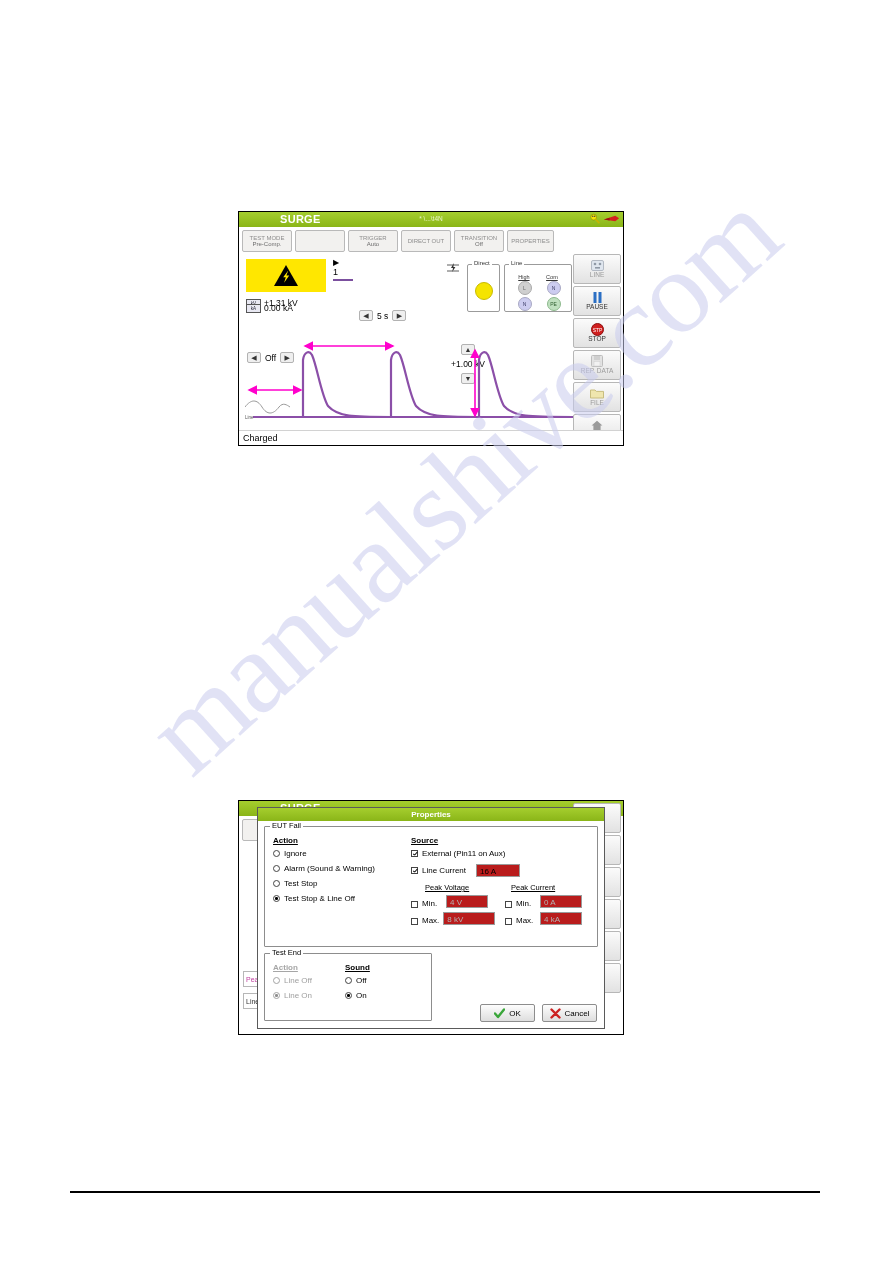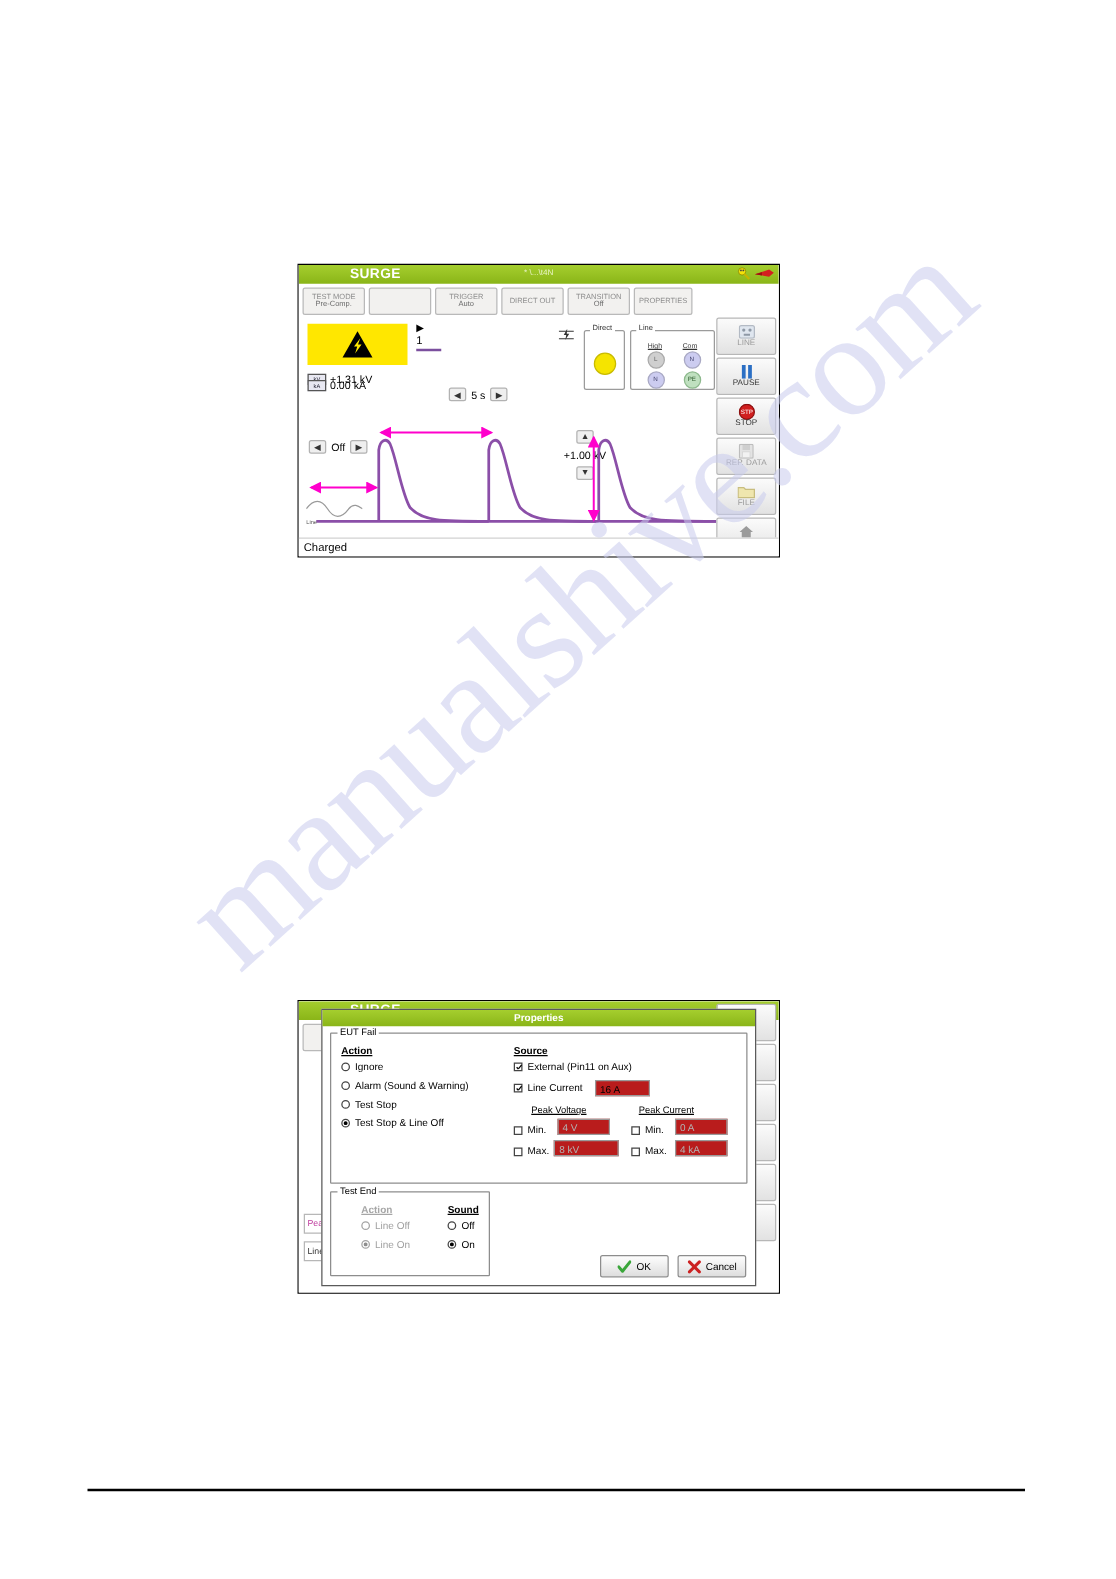--- a/index.html
+++ b/index.html
@@ -150,21 +150,21 @@
     justify-content:center;
   }
   .dlg-body{padding:5px 6px;position:relative;height:207px;box-sizing:border-box;}
   .grp{
     border:1px solid #8d8d8d;border-radius:1px;position:relative;box-sizing:border-box;
   }
   .grp>.glabel{
     position:absolute;top:-5px;left:5px;background:#fff;font-size:7.5px;padding:0 2px;color:#000;line-height:8px;
   }
   #grp-eutfail{height:121px;padding:9px 8px 4px 8px;}
-  #grp-testend{margin-top:6px;width:128px;height:68px;padding:9px 8px 4px 24px;}
+  #grp-testend{margin-top:6px;width:168px;height:68px;padding:9px 8px 4px 8px;}
   .col-hdr{font-size:8px;font-weight:bold;text-decoration:underline;color:#000;margin-bottom:4px;}
   .col-hdr.dim{color:#a6a6a6;}
   .opt{display:flex;align-items:center;gap:4px;font-size:8px;color:#000;margin-bottom:6px;}
   .opt.dim{color:#a0a0a0;}
   .radio{
     width:7px;height:7px;border-radius:50%;border:1px solid #444;background:#fff;
     display:inline-block;position:relative;flex:none;box-sizing:border-box;
   }
   .radio.dim{border-color:#a3a3a3;}
   .radio.on::after{

